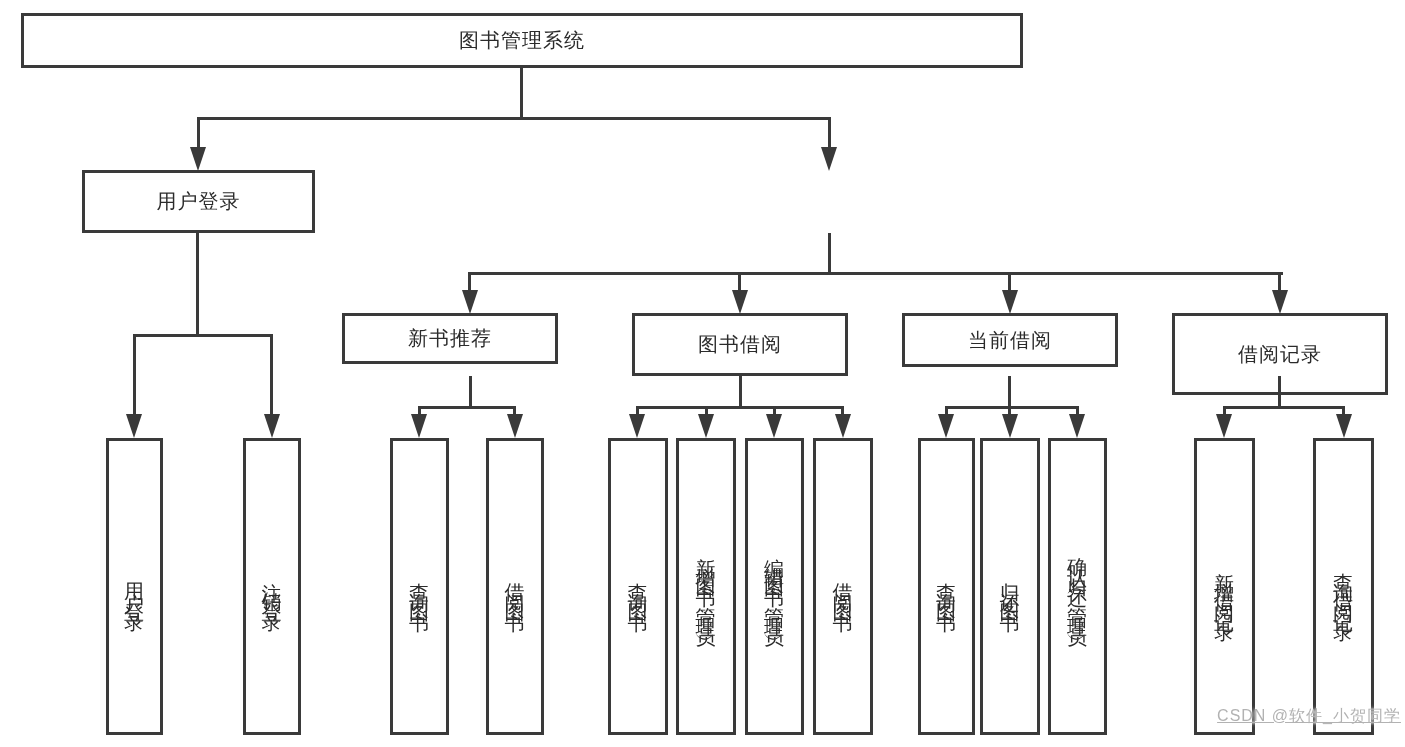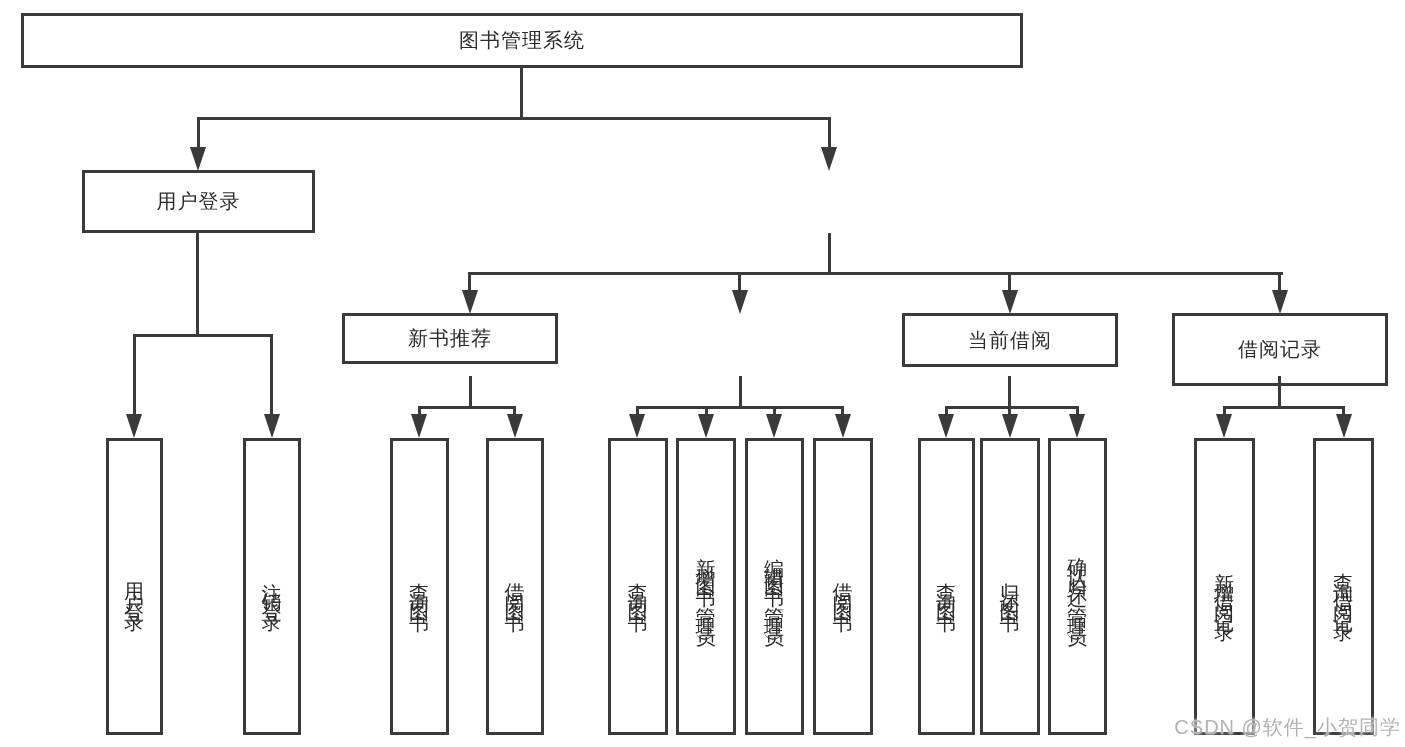--- a/index.html
+++ b/index.html
@@ -39,48 +39,52 @@
   .hl{height:3px;}
   .vl{width:3px;}
   .arrow{
     position:absolute;width:0;height:0;
     border-left:8px solid transparent;
     border-right:8px solid transparent;
     border-top:24px solid var(--line);
   }
   .watermark{
     position:absolute;
-    right:4px;bottom:6px;
-    font-size:20px;
+    right:4px;bottom:20px;
+    font-size:16px;
     color:var(--watermark);
     letter-spacing:1px;
     z-index:5;
     text-shadow:0 0 4px #fff,0 0 2px #fff;
+    text-decoration:underline;
   }
 </style>
 </head>
 <body>
 
 <div id="stage">
 
   <div class="box" style="left:21px;top:13px;width:1002px;height:55px">
     <span>图书管理系统</span>
   </div>
 
   <div class="box" style="left:82px;top:170px;width:233px;height:63px">
     <span>用户登录</span>
   </div>
 
   <div class="box" style="left:342px;top:313px;width:216px;height:51px">
     <span>新书推荐</span>
   </div>
+  <div class="box" style="left:632px;top:313px;width:216px;height:63px">
+    <span>图书借阅</span>
+  </div>
   <div class="box" style="left:902px;top:313px;width:216px;height:54px">
     <span>当前借阅</span>
   </div>
-  <div class="box" style="left:1172px;top:313px;width:216px;height:73px">
+  <div class="box" style="left:1172px;top:313px;width:216px;height:82px">
     <span>借阅记录</span>
   </div>
 
   <div class="box" style="left:106px;top:438px;width:57px;height:297px">
     <span class="vtext">用户登录</span>
   </div>
   <div class="box" style="left:243px;top:438px;width:58px;height:297px">
     <span class="vtext">注销登录</span>
   </div>
   <div class="box" style="left:390px;top:438px;width:59px;height:297px">

